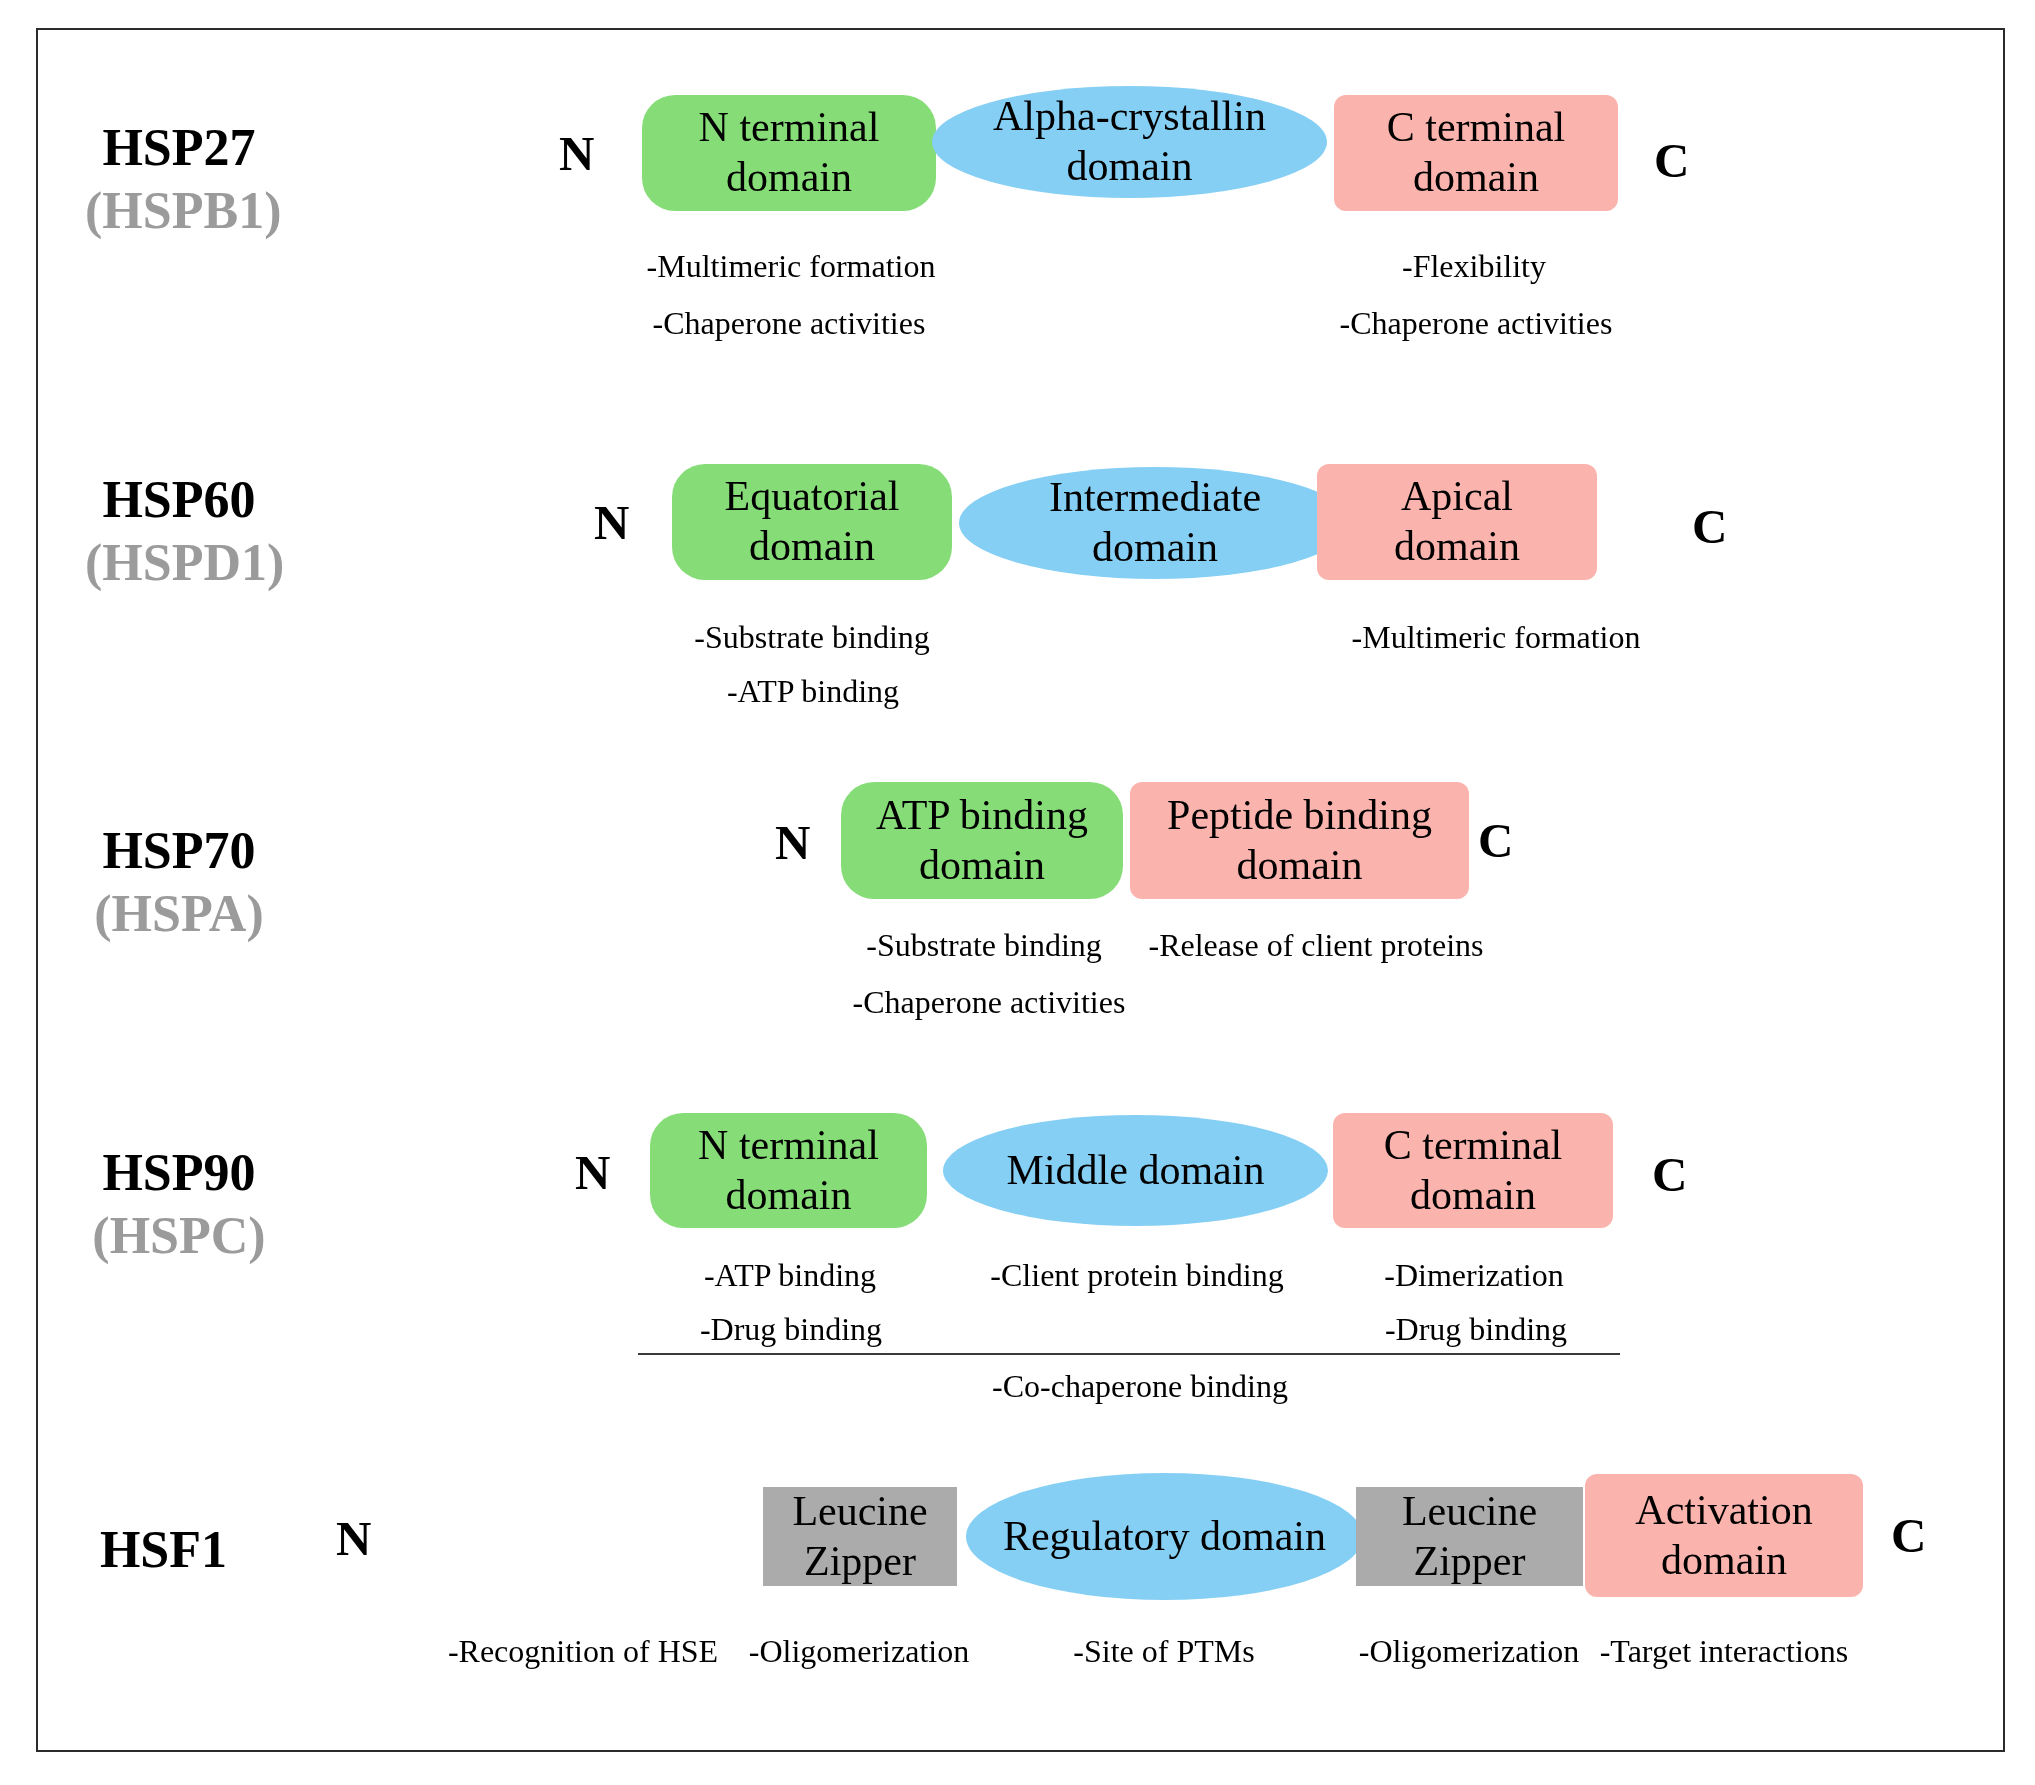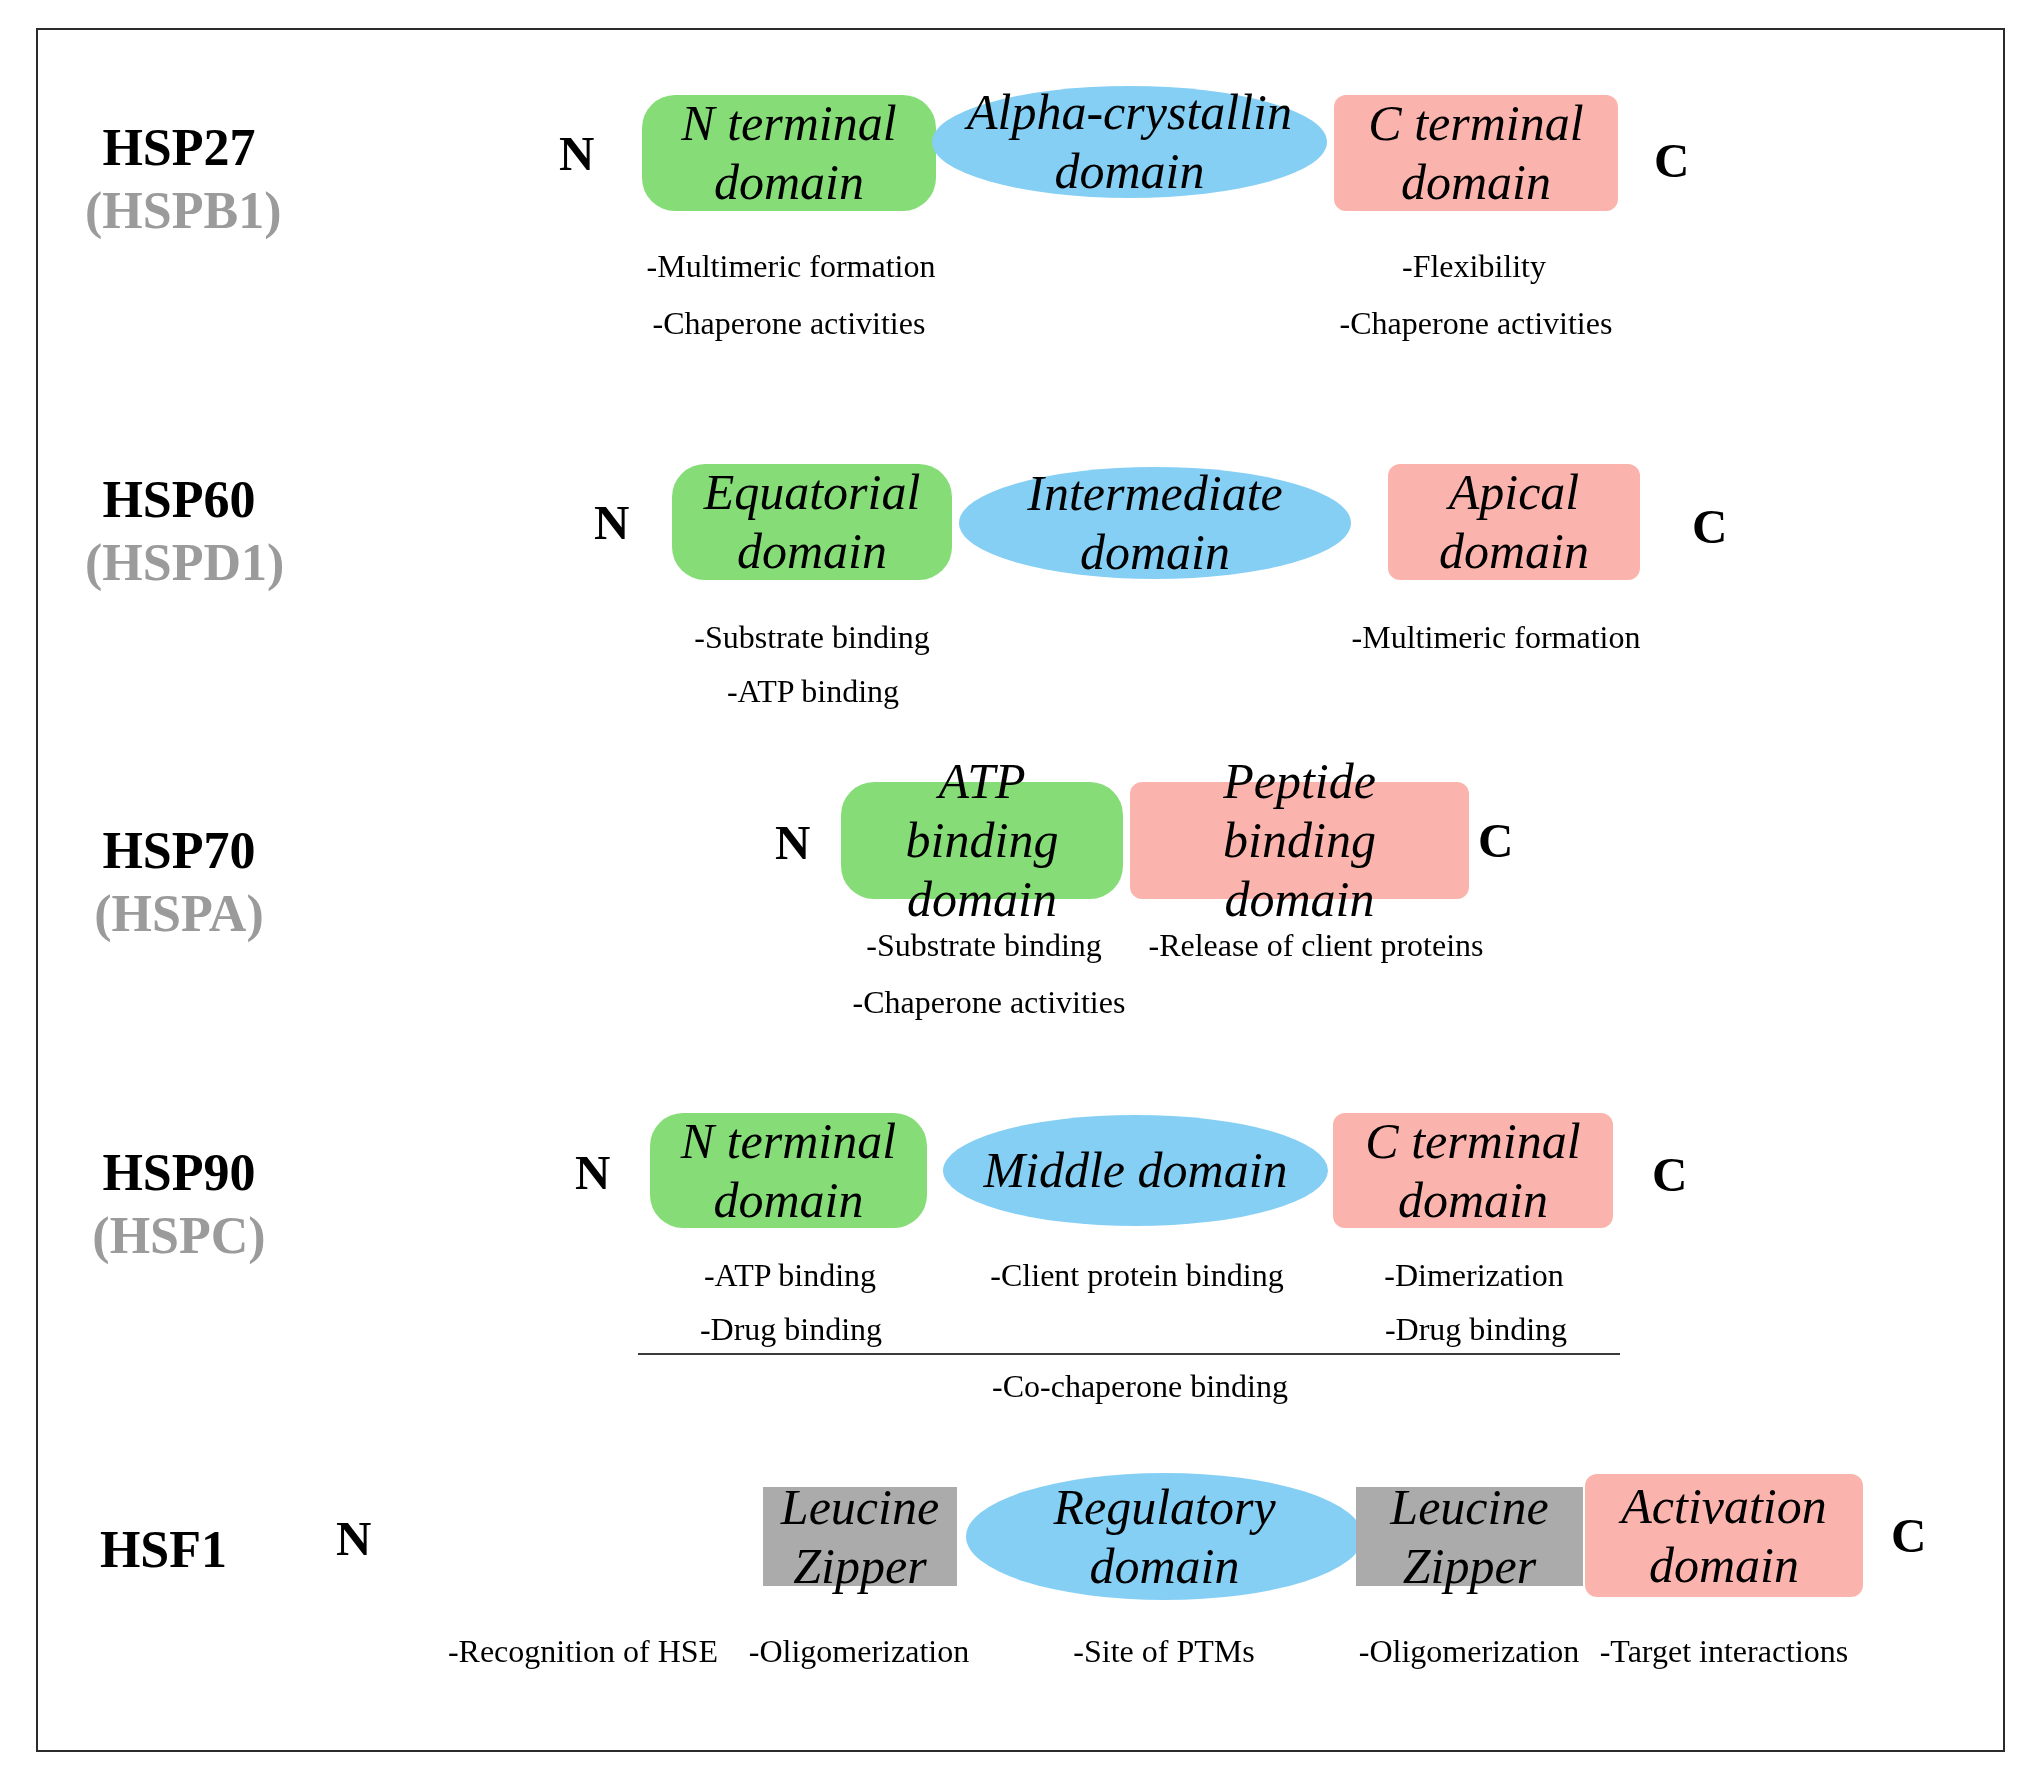--- a/index.html
+++ b/index.html
@@ -23,23 +23,22 @@
     position: absolute; text-align: center;
     font-weight: 700; font-size: 52px; line-height: 1.22;
   }
   .alias { color: #9b9b9b; }
   .terminus {
     position: absolute; font-weight: 700; font-size: 49px; line-height: 1;
   }
   .shape {
     position: absolute;
     display: flex; align-items: center; justify-content: center;
-    text-align: center; font-size: 50px; line-height: 1.18;
+    text-align: center; font-size: 42px; line-height: 1.18;
     padding: 13px 28px;
-    font-style: italic;
   }
   .green { background: #86DD78; border-radius: 33px; }
   .blue  { background: #86CFF4; border-radius: 50%; }
   .pink  { background: #FBB4AD; border-radius: 12px; }
   .gray  { background: #ABABAB; border-radius: 0; }
   .ann {
     position: absolute; font-size: 32px; line-height: 1.1;
     white-space: nowrap; transform: translateX(-50%);
   }
   .divider {
@@ -67,21 +66,21 @@
   <div class="ann" style="left:1474px; top:249px;">-Flexibility</div>
   <div class="ann" style="left:1476px; top:306px;">-Chaperone activities</div>
 
   <div class="protein" style="left:85px; top:468px; width:188px;">
     <div>HSP60</div>
     <div class="alias">(HSPD1)</div>
   </div>
   <div class="terminus" style="left:594px; top:498px;">N</div>
   <div class="shape green" style="left:672px; top:464px; width:280px; height:116px;">Equatorial domain</div>
   <div class="shape blue" style="left:959px; top:467px; width:392px; height:112px;">Intermediate domain</div>
-  <div class="shape pink" style="left:1388px; top:464px; width:252px; height:116px;">Apical domain</div>
+  <div class="shape pink" style="left:1317px; top:464px; width:280px; height:116px;">Apical domain</div>
   <div class="terminus" style="left:1692px; top:502px;">C</div>
   <div class="ann" style="left:812px; top:620px;">-Substrate binding</div>
   <div class="ann" style="left:813px; top:674px;">-ATP binding</div>
   <div class="ann" style="left:1496px; top:620px;">-Multimeric formation</div>
 
   <div class="protein" style="left:85px; top:819px; width:188px;">
     <div>HSP70</div>
     <div class="alias">(HSPA)</div>
   </div>
   <div class="terminus" style="left:775px; top:818px;">N</div>

